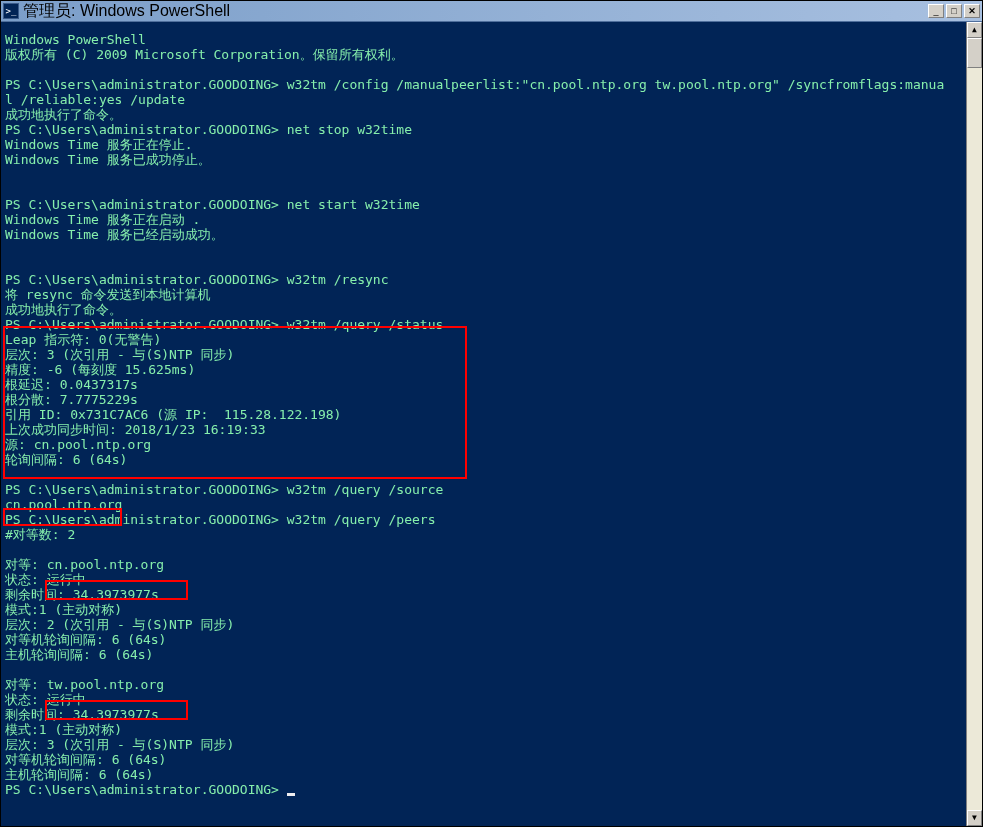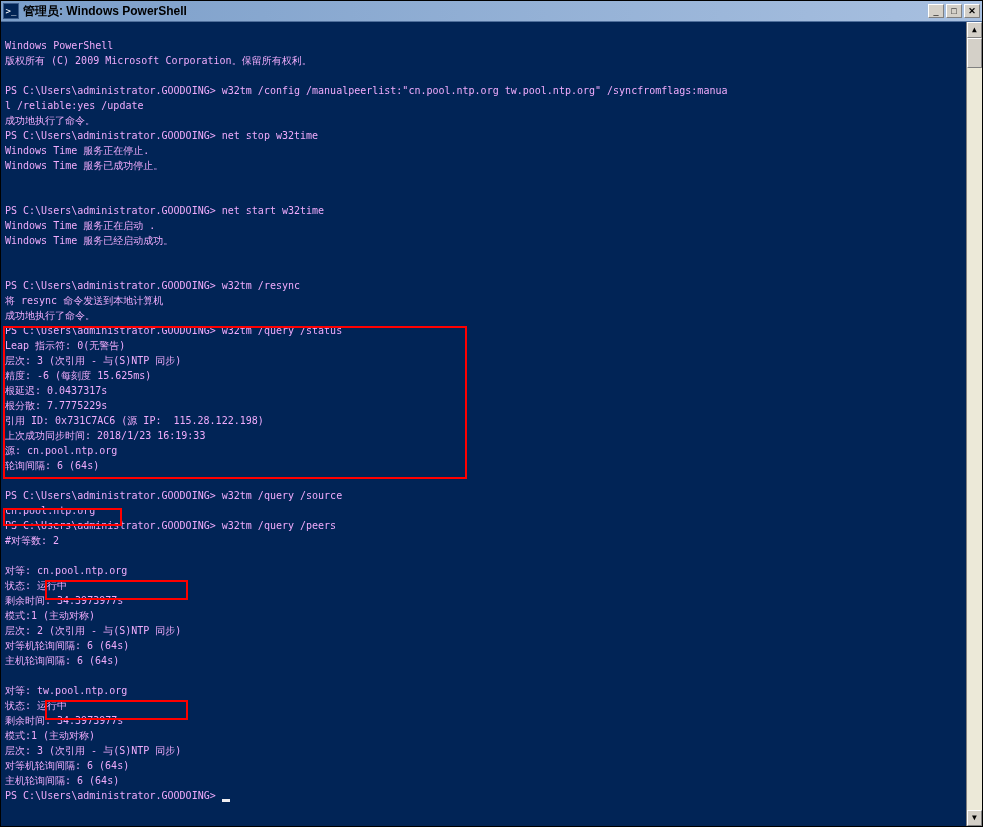--- a/index.html
+++ b/index.html
@@ -34,24 +34,23 @@
   border: 1px solid #3a5a8a;
   display: flex;
   align-items: center;
   justify-content: center;
   font-size: 9px;
   color: #fff;
   margin-right: 4px;
 }
 .title-text {
   color: #000;
-  font-size: 12px;
+  font-size: 16px;
   font-family: 'SimSun', sans-serif;
   flex: 1;
-  font-weight: bold;
 }
 .win-controls {
   display: flex;
   gap: 2px;
 }
 .win-btn {
   width: 16px;
   height: 14px;
   background: #d4d0c8;
   border: 1px solid #fff;
@@ -68,23 +67,23 @@
   font-weight: bold;
 }
 .term-container {
   flex: 1;
   display: flex;
   overflow: hidden;
 }
 .terminal {
   flex: 1;
   background: #012456;
-  color: #f0abfc;
-  padding: 16px 4px;
-  font-size: 10px;
+  color: #86efac;
+  padding: 10px 4px;
+  font-size: 13px;
   line-height: 15px;
   white-space: pre;
   overflow: hidden;
   position: relative;
   font-family: 'NSimSun', 'SimSun', Consolas, monospace;
 }
 .scrollbar {
   width: 16px;
   background: #d4d0c8;
   display: flex;

